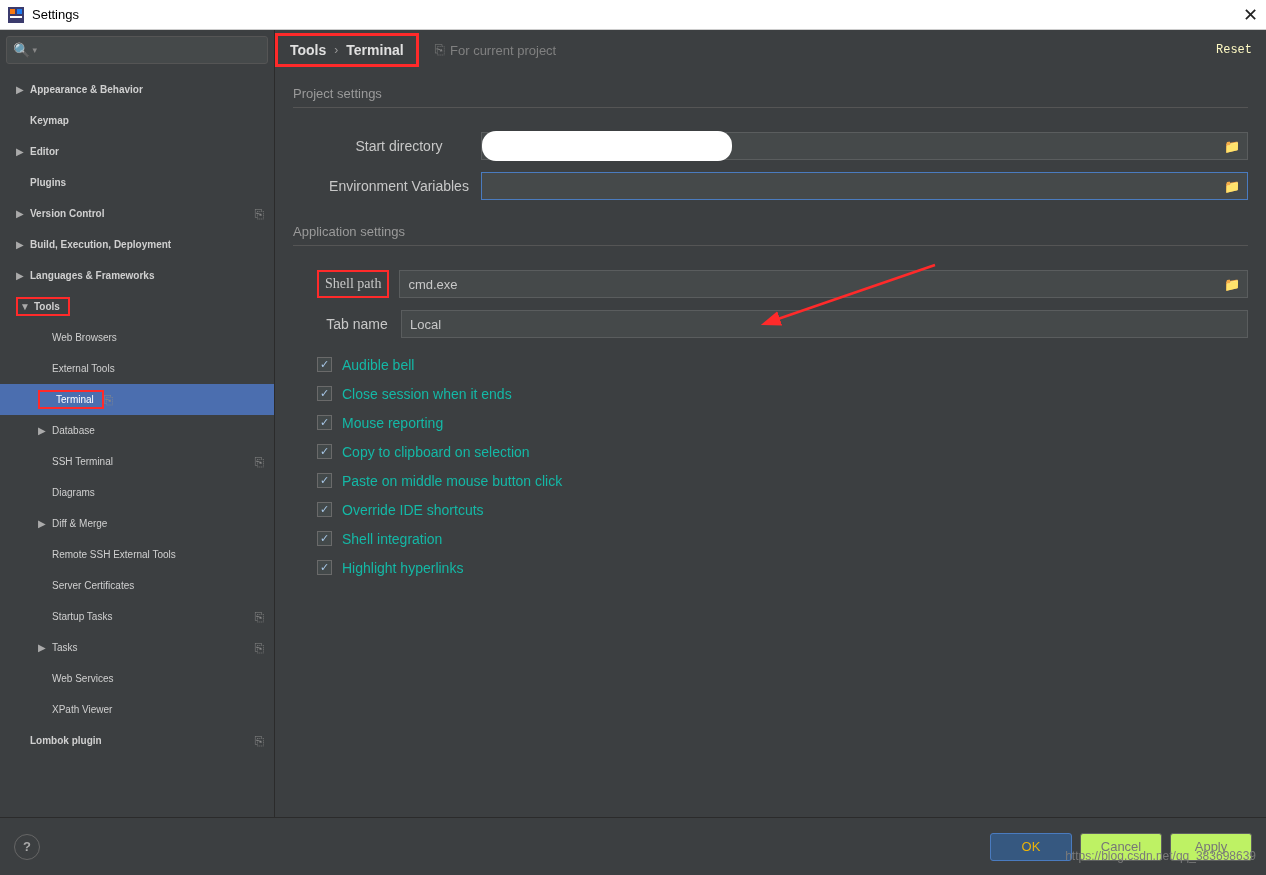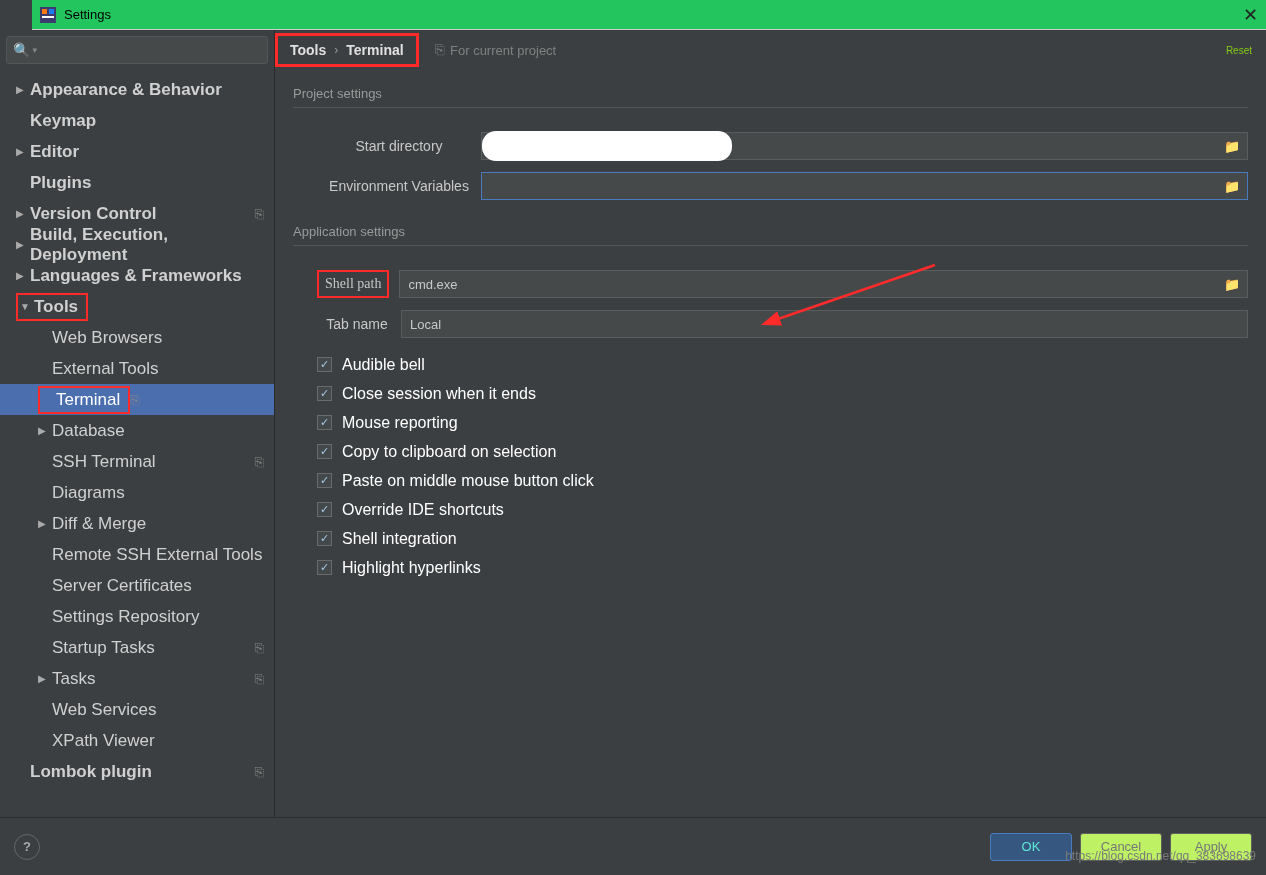--- a/index.html
+++ b/index.html
@@ -8,28 +8,27 @@
   font-size: 13px;
   background: #3c3f41;
   color: #bbbbbb;
   width: 1266px;
   height: 875px;
   overflow: hidden;
   display: flex;
   flex-direction: column;
 }
 .titlebar {
-  background: #22c55e;
+  background: #ffffff;
   color: #000;
   height: 30px;
   display: flex;
   align-items: center;
   padding: 0 8px;
   border-bottom: 1px solid #ccc;
-  margin-left: 32px;
 }
 .titlebar .logo {
   width: 16px; height: 16px;
   margin-right: 8px;
   display: inline-flex;
 }
 .titlebar .title { font-size: 13px; color: #000; }
 .titlebar .close {
   margin-left: auto;
   font-size: 18px;
@@ -79,21 +78,21 @@
 .tree-item.level1 { padding-left: 38px; }
 .tree-item .arrow {
   width: 14px;
   font-size: 10px;
   color: #aaa;
   display: inline-block;
   text-align: left;
 }
 .tree-item .label {
   color: #d0d0d0;
-  font-size: 17px;
+  font-size: 10px;
   flex: 1;
 }
 .tree-item.bold .label { font-weight: 600; }
 .tree-item.selected { background: #4b6eaf; }
 .tree-item.selected .label { color: #fff; }
 .tree-item .copyicn { color: #888; font-size: 12px; }
 .content {
   flex: 1;
   display: flex;
   flex-direction: column;
@@ -109,21 +108,21 @@
 .crumbbox {
   border: 3px solid #ff2a2a;
   padding: 6px 12px;
   margin-left: 0;
   display: flex;
   align-items: center;
 }
 .crumb { color: #e0e0e0; font-weight: 600; font-size: 14px; }
 .crumb-sep { margin: 0 8px; color: #999; font-size: 12px; }
 .proj-hint { margin-left: 16px; color: #808080; font-size: 13px; display:flex; align-items:center; gap:5px;}
-.reset { margin-left: auto; color: #84cc16; font-size: 10px; cursor:pointer; }
+.reset { margin-left: auto; color: #fef9c3; font-size: 12px; cursor:pointer;font-family:Liberation Mono, monospace; }
 .content-body {
   flex: 1;
   padding: 10px 18px 10px 18px;
   position: relative;
   overflow: hidden;
 }
 .section-title {
   color: #9a9a9a;
   font-size: 13px;
   padding: 6px 0 6px 0;
@@ -184,21 +183,21 @@
   gap: 10px;
 }
 .chk {
   width:15px; height:15px;
   background:#43494a;
   border:1px solid #6a6a6a;
   display:flex; align-items:center; justify-content:center;
   color:#a8c8e8;
   font-size:11px;
 }
-.chk-label { color:#ffffff; font-size:16px; }
+.chk-label { color:#14b8a6; font-size:14px; }
 .footer {
   height: 58px;
   border-top: 1px solid #2b2b2b;
   background: #3c3f41;
   display:flex;
   align-items:center;
   padding: 0 14px;
 }
 .help-btn {
   width:26px; height:26px; border-radius:50%;
@@ -210,21 +209,21 @@
 .btn {
   min-width:82px; height:28px;
   background:#bef264;
   border:1px solid #5e6060;
   color:#bbb;
   display:flex; align-items:center; justify-content:center;
   font-size:13px;
   border-radius:3px;
   cursor:pointer;
 }
-.btn.primary { background:#365880; border-color:#4a7bbf; color:#5eead4;margin-left:28px; }
+.btn.primary { background:#365880; border-color:#4a7bbf; color:#eab308;margin-left:28px; }
 .btn.disabled { color:#777; }
 .watermark {
   position:absolute;
   right:14px; bottom:-22px;
   color:#7a7a7a;
   font-size:12px;
 }
 .arrow-svg {
   position:absolute;
   left: 480px;
@@ -326,24 +325,20 @@
         <div class="tree-item level1">
           <span class="arrow"></span>
           <span class="label">Remote SSH External Tools</span>
         </div>
         <div class="tree-item level1">
           <span class="arrow"></span>
           <span class="label">Server Certificates</span>
         </div>
         <div class="tree-item level1">
           <span class="arrow"></span>
-          <span class="label">Settings Repository</span>
-        </div>
-        <div class="tree-item level1">
-          <span class="arrow"></span>
           <span class="label">Startup Tasks</span>
           <span class="copyicn">⎘</span>
         </div>
         <div class="tree-item level1">
           <span class="arrow">▶</span>
           <span class="label">Tasks</span>
           <span class="copyicn">⎘</span>
         </div>
         <div class="tree-item level1">
           <span class="arrow"></span>

